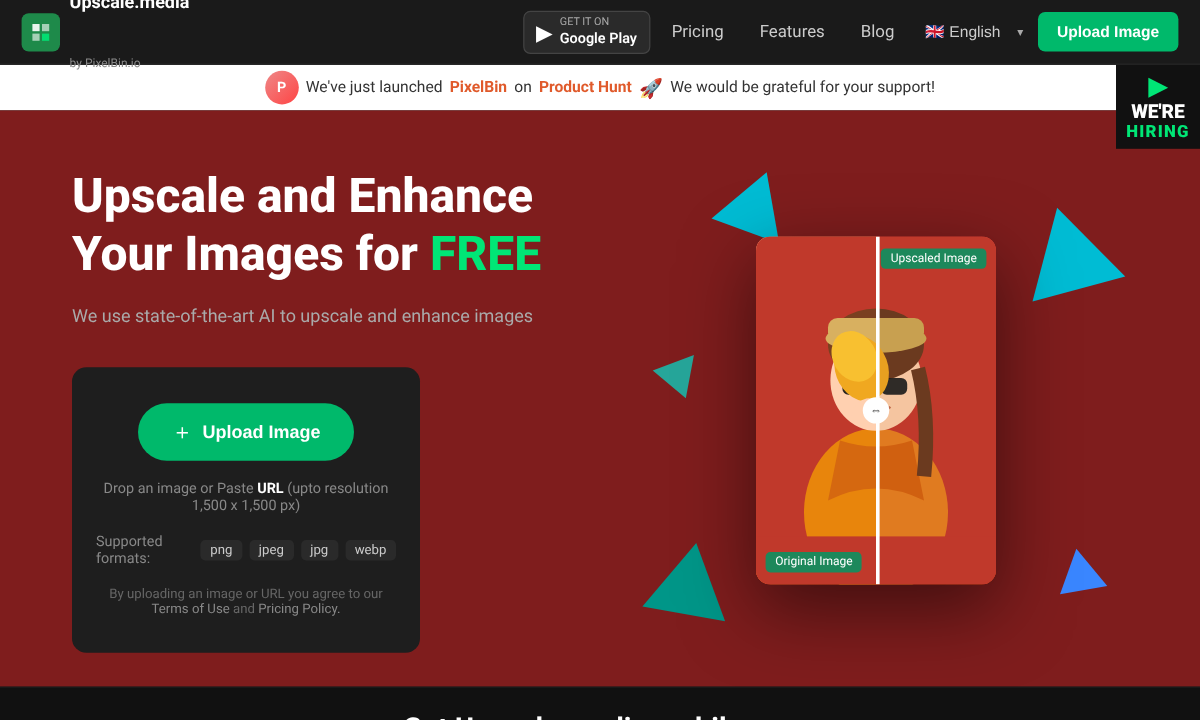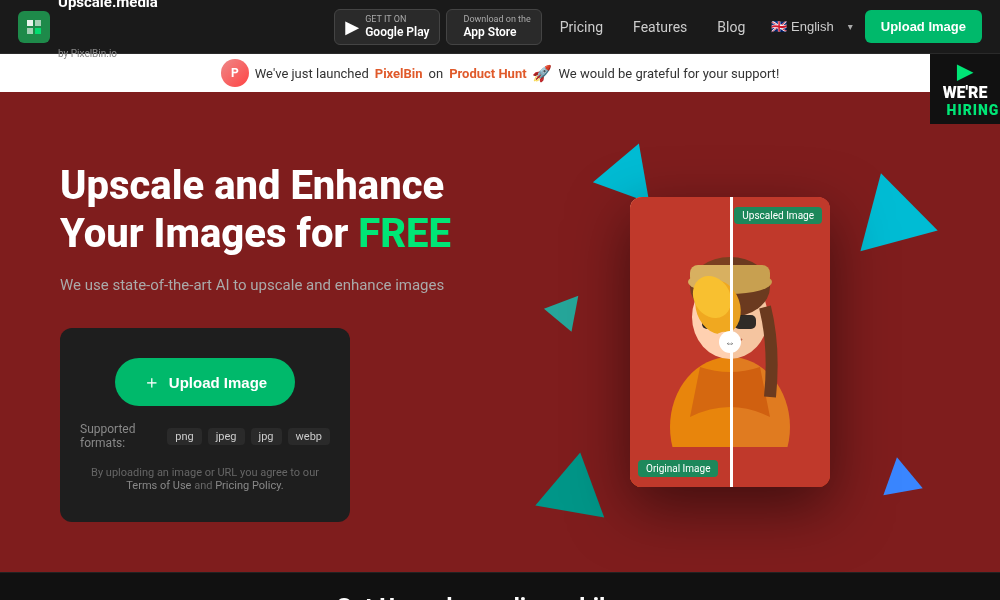--- a/index.html
+++ b/index.html
@@ -149,21 +149,21 @@
       font-weight: 900;
       text-transform: uppercase;
       line-height: 1.2;
       z-index: 20;
     }
     #we-hiring .hiring-play {
       font-size: 20px;
       color: #00e676;
     }
     #we-hiring .we-text { color: white; font-size: 16px; font-weight: 900; }
-    #we-hiring .hiring-text { color: #00e676; font-size: 14px; font-weight: 900; letter-spacing: 1px; padding-left: 16px; }
+    #we-hiring .hiring-text { color: #00e676; font-size: 14px; font-weight: 900; letter-spacing: 1px; }
 
     
     #hero {
       background: #7f1d1d;
       min-height: 450px;
       display: flex;
       align-items: center;
       padding: 40px 60px 20px 60px;
       position: relative;
       overflow: hidden;
@@ -398,27 +398,20 @@
   <div id="nav-links">
 
     <a class="store-btn">
       <span class="store-icon">▶</span>
       <div class="store-btn-text">
         <span class="store-label-top">GET IT ON</span>
         <span class="store-label-main">Google Play</span>
       </div>
     </a>
 
-    <a class="store-btn">
-      <span class="store-icon"></span>
-      <div class="store-btn-text">
-        <span class="store-label-top">Download on the</span>
-        <span class="store-label-main">App Store</span>
-      </div>
-    </a>
 
     <a class="nav-link">Pricing</a>
     <a class="nav-link">Features</a>
     <a class="nav-link">Blog</a>
 
     <button id="language-btn">🇬🇧 English</button>
     <span style="color:#aaa;font-size:10px;">▾</span>
 
     <button id="upload-btn-nav">Upload Image</button>
   </div>
@@ -455,20 +448,25 @@
       <span class="free-text">FREE</span>
     </h1>
     <p id="hero-subtitle">We use state-of-the-art AI to upscale and enhance images</p>
 
     <div id="upload-area">
       <button id="upload-btn-main">
         <span class="plus-icon">＋</span>
         <span>Upload Image</span>
       </button>
 
+      <p id="drop-text">
+        <span>Drop an image or Paste</span>
+        <strong><span class="url-bold">URL</span></strong>
+        <span>(upto resolution 1,500 x 1,500 px)</span>
+      </p>
 
       <div id="formats-row">
         <span>Supported formats:</span>
         <span class="format-badge">png</span>
         <span class="format-badge">jpeg</span>
         <span class="format-badge">jpg</span>
         <span class="format-badge">webp</span>
       </div>
 
       <p id="terms-text">

